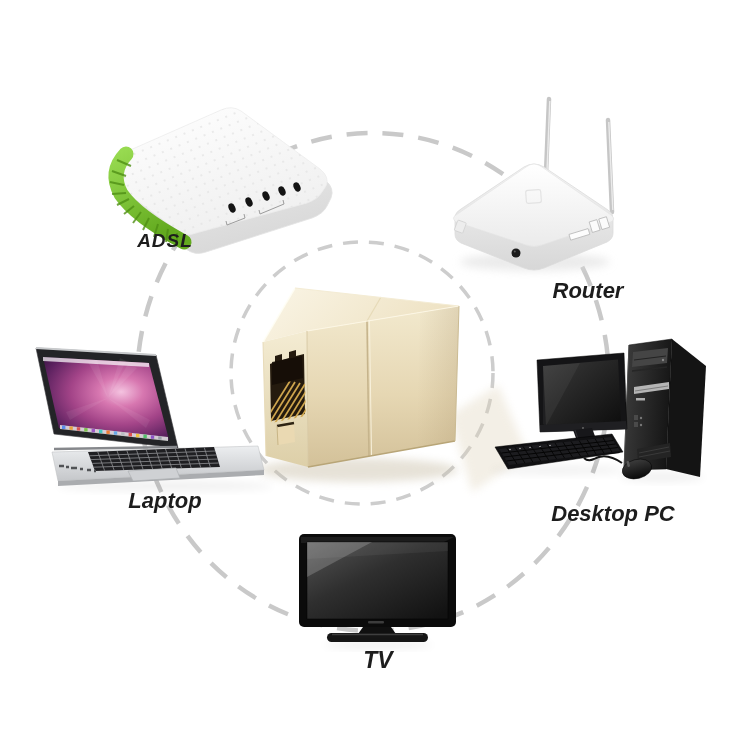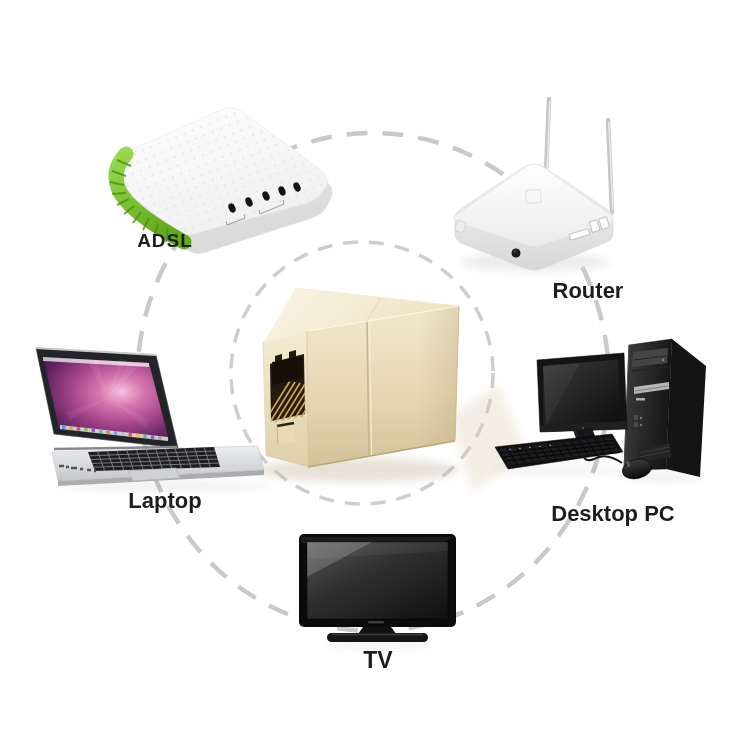--- a/index.html
+++ b/index.html
@@ -1,17 +1,17 @@
 <!DOCTYPE html>
 <html><head>
 <meta charset="utf-8">
 <style>
   html,body{margin:0;padding:0;background:#ffffff;}
   .canvas{position:relative;width:750px;height:750px;background:#ffffff;overflow:hidden;
-          font-family:"Liberation Sans","DejaVu Sans",sans-serif;}
+          font-family:"Liberation Sans","DejaVu Sans",sans-serif;font-style:italic;}
   svg{display:block;}
   text.devlabel{font-family:"Liberation Sans","DejaVu Sans",sans-serif;font-weight:700;}
 </style>
 </head>
 <body>
 
 <div class="canvas">
 <svg width="750" height="750" viewBox="0 0 750 750" xmlns="http://www.w3.org/2000/svg">
   <defs>
     <filter id="soft" x="-40%" y="-40%" width="180%" height="180%">

